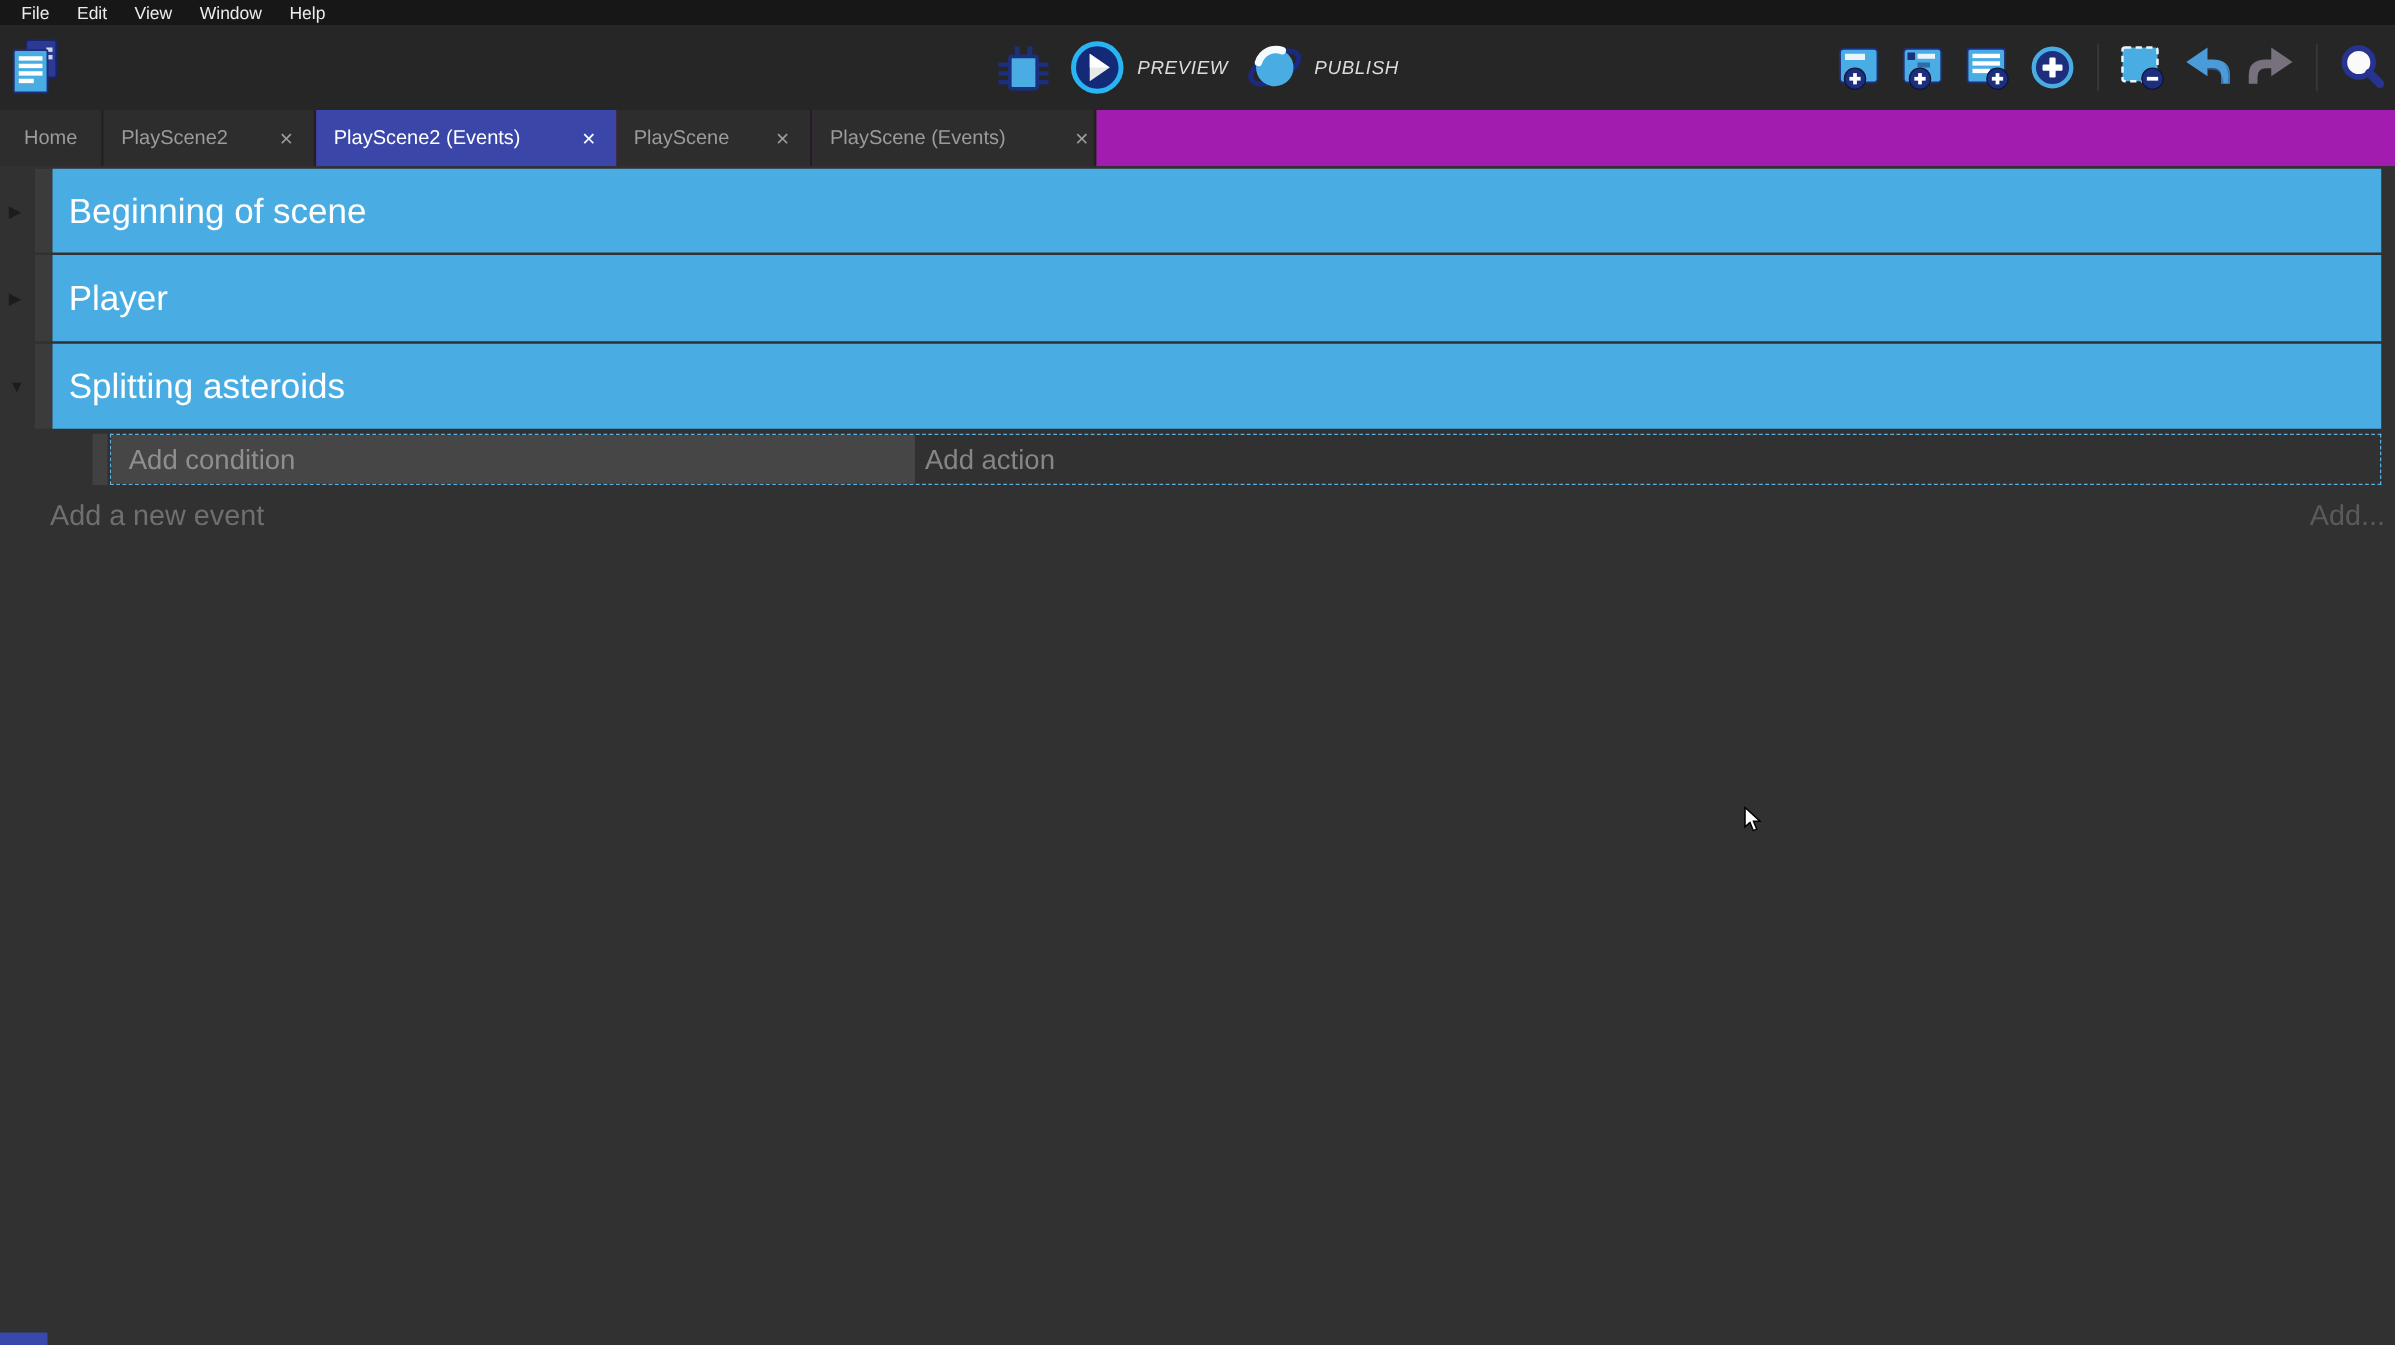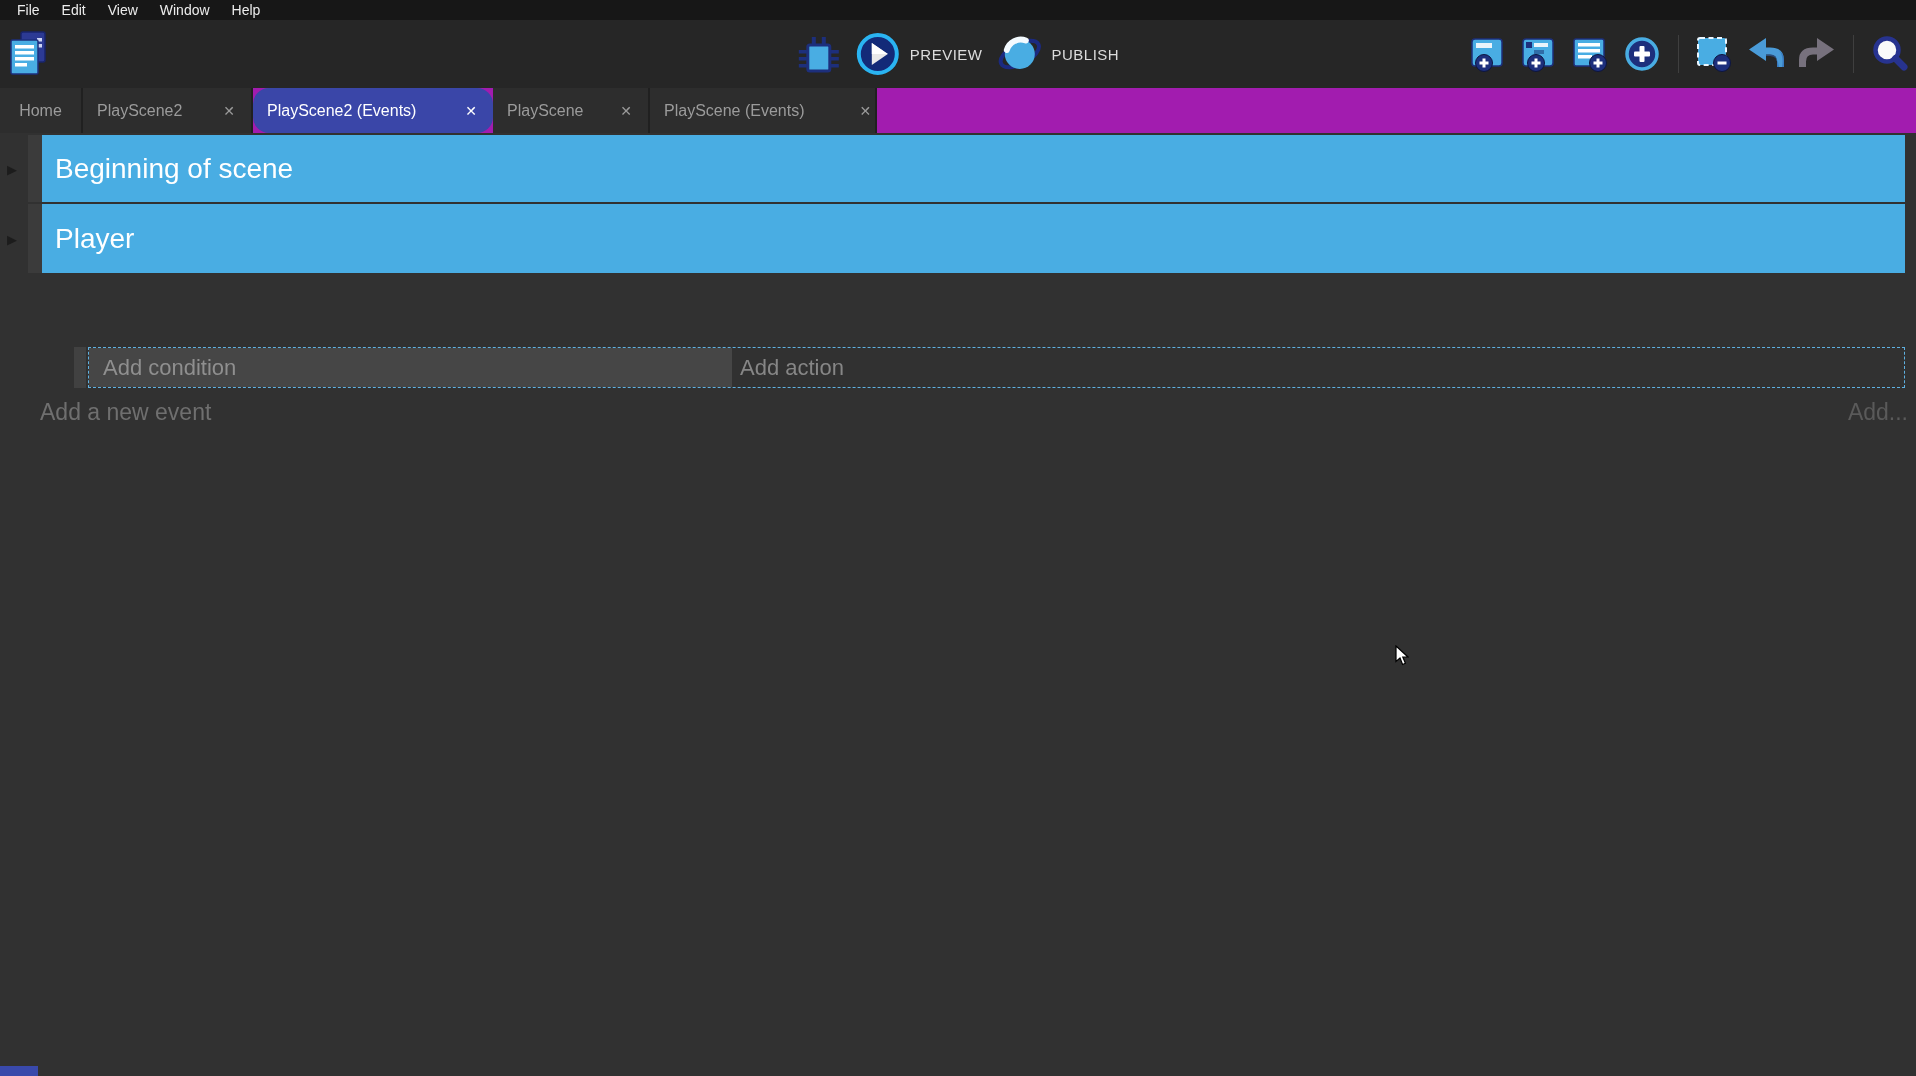--- a/index.html
+++ b/index.html
@@ -8,40 +8,40 @@
 
   
   .menubar{position:absolute;left:0;top:0;width:100%;height:20px;background:#171717;
            display:flex;align-items:center;padding-left:6px;box-sizing:border-box;}
   .menu-item{color:#ececec;font-size:14px;padding:0 11px;line-height:20px;cursor:default;}
 
   
   .toolbar{position:absolute;left:0;top:20px;width:100%;height:68px;background:#262626;}
   .tb-left{position:absolute;left:8px;top:9px;width:40px;height:50px;}
   .tb-center{position:absolute;left:50%;top:0;height:68px;transform:translateX(-50%);
-             display:flex;align-items:center;gap:14px;}
+             display:flex;align-items:center;gap:14px;font-style:italic;}
   .tb-btn{display:flex;align-items:center;gap:9px;cursor:pointer;}
   .tb-label{color:#dcdcdc;font-size:15px;letter-spacing:.5px;}
   .tb-right{position:absolute;right:6px;top:0;height:68px;display:flex;align-items:center;gap:11px;}
   .tb-sep{width:1px;height:38px;background:#3f3f3f;margin:0 5px;}
   .icon40{width:40px;height:40px;display:block;cursor:pointer;}
   .icon46{width:46px;height:46px;display:block;}
 
   
   .tabbar{position:absolute;left:0;top:88px;width:100%;height:45px;background:#a21caf;display:flex;}
   .tab{height:45px;background:#2d2d2d;border-right:2px solid #202020;box-sizing:border-box;
        display:flex;align-items:center;justify-content:space-between;
        padding:0 16px 0 14px;cursor:pointer;}
   .tab .tlabel{color:#9b9b9b;font-size:16px;white-space:nowrap;}
   .tab .tclose{color:#9b9b9b;font-size:14px;margin-left:20px;cursor:pointer;}
   .tab.active{background:#3a46a8;border-right:none;}
   .tab.active .tlabel,.tab.active .tclose{color:#ffffff;}
   .t0{width:83px;justify-content:center;padding:0;}
   .t1{width:170px;}
-  .t2{width:240px;border-radius:16px;}
+  .t2{width:240px;}
   .t3{width:157px;}
   .t4{width:227px;gap:35px;}
 
   
   .canvas{position:absolute;left:0;top:133px;width:100%;bottom:0;background:#313131;}
   .group-row{position:absolute;left:0;right:0;}
   .g0{top:2px;height:67px;}
   .g1{top:71px;height:69px;}
   .g2{top:142px;height:68px;}
   .fold{position:absolute;left:7px;top:50%;transform:translateY(-50%);
@@ -214,20 +214,27 @@
     </div>
 
     <div class="group-row g0">
       <span class="fold">▶</span>
       <div class="gutter"></div>
       <div class="gbar">
         <span class="gtitle">Beginning of scene</span>
       </div>
     </div>
 
+    <div class="group-row g2">
+      <span class="fold">▼</span>
+      <div class="gutter"></div>
+      <div class="gbar">
+        <span class="gtitle">Splitting asteroids</span>
+      </div>
+    </div>
 
     <div class="empty-event">
       <div class="gutter2"></div>
       <div class="dashed">
         <div class="cond-cell">
           <span>Add condition</span>
         </div>
         <div class="act-cell">
           <span>Add action</span>
         </div>

